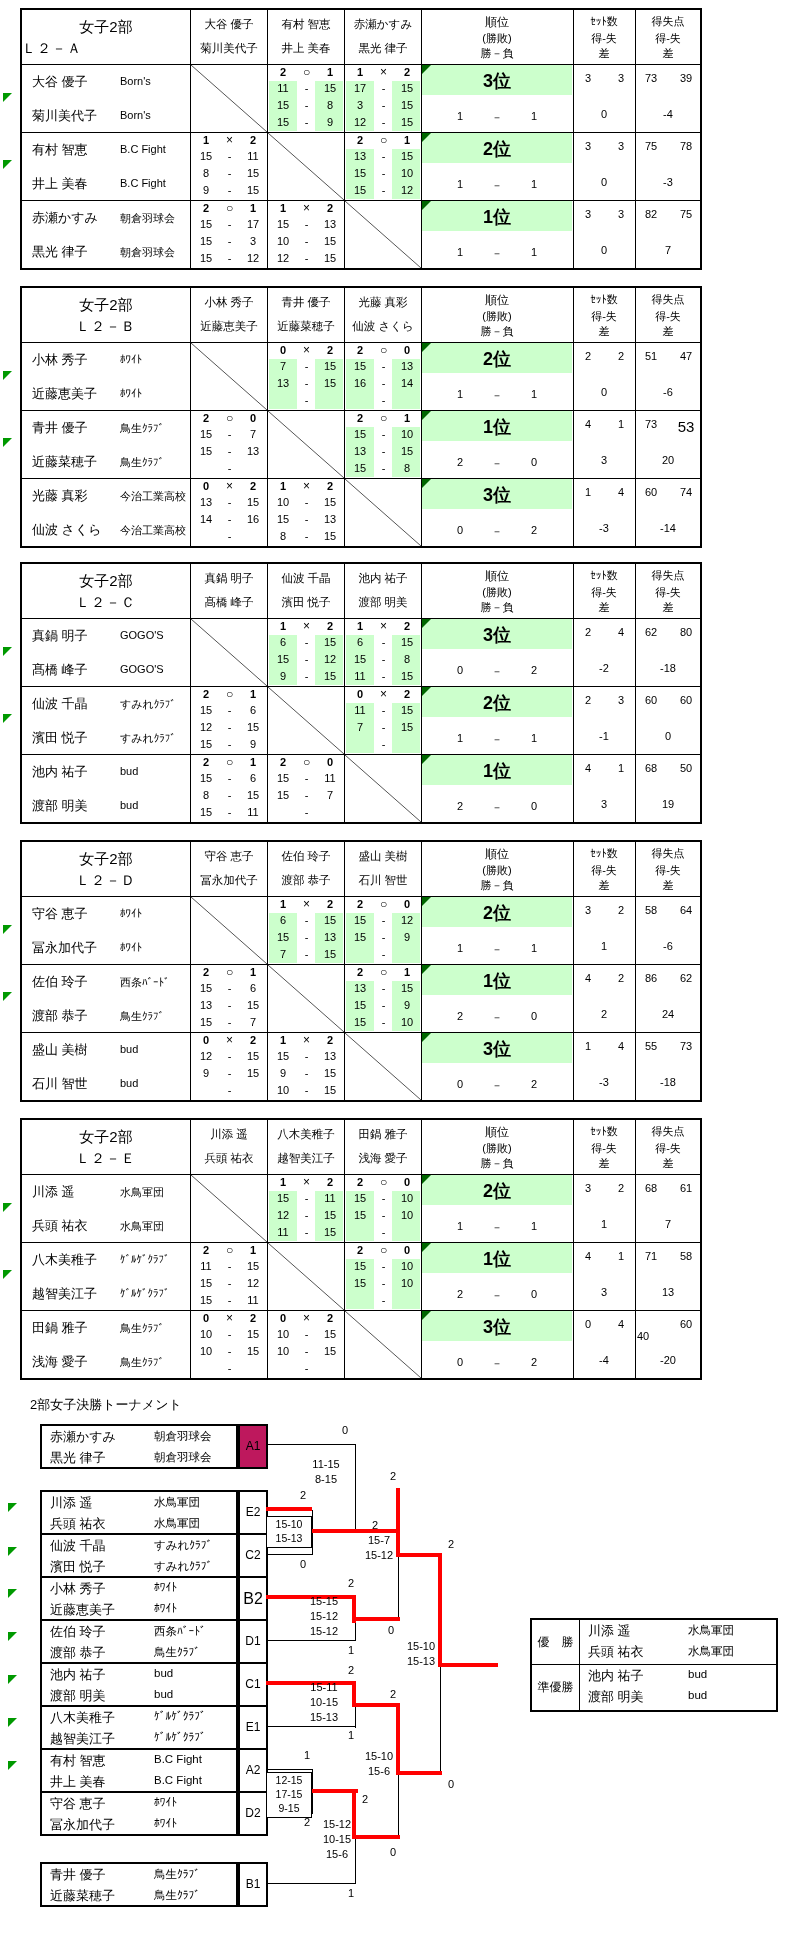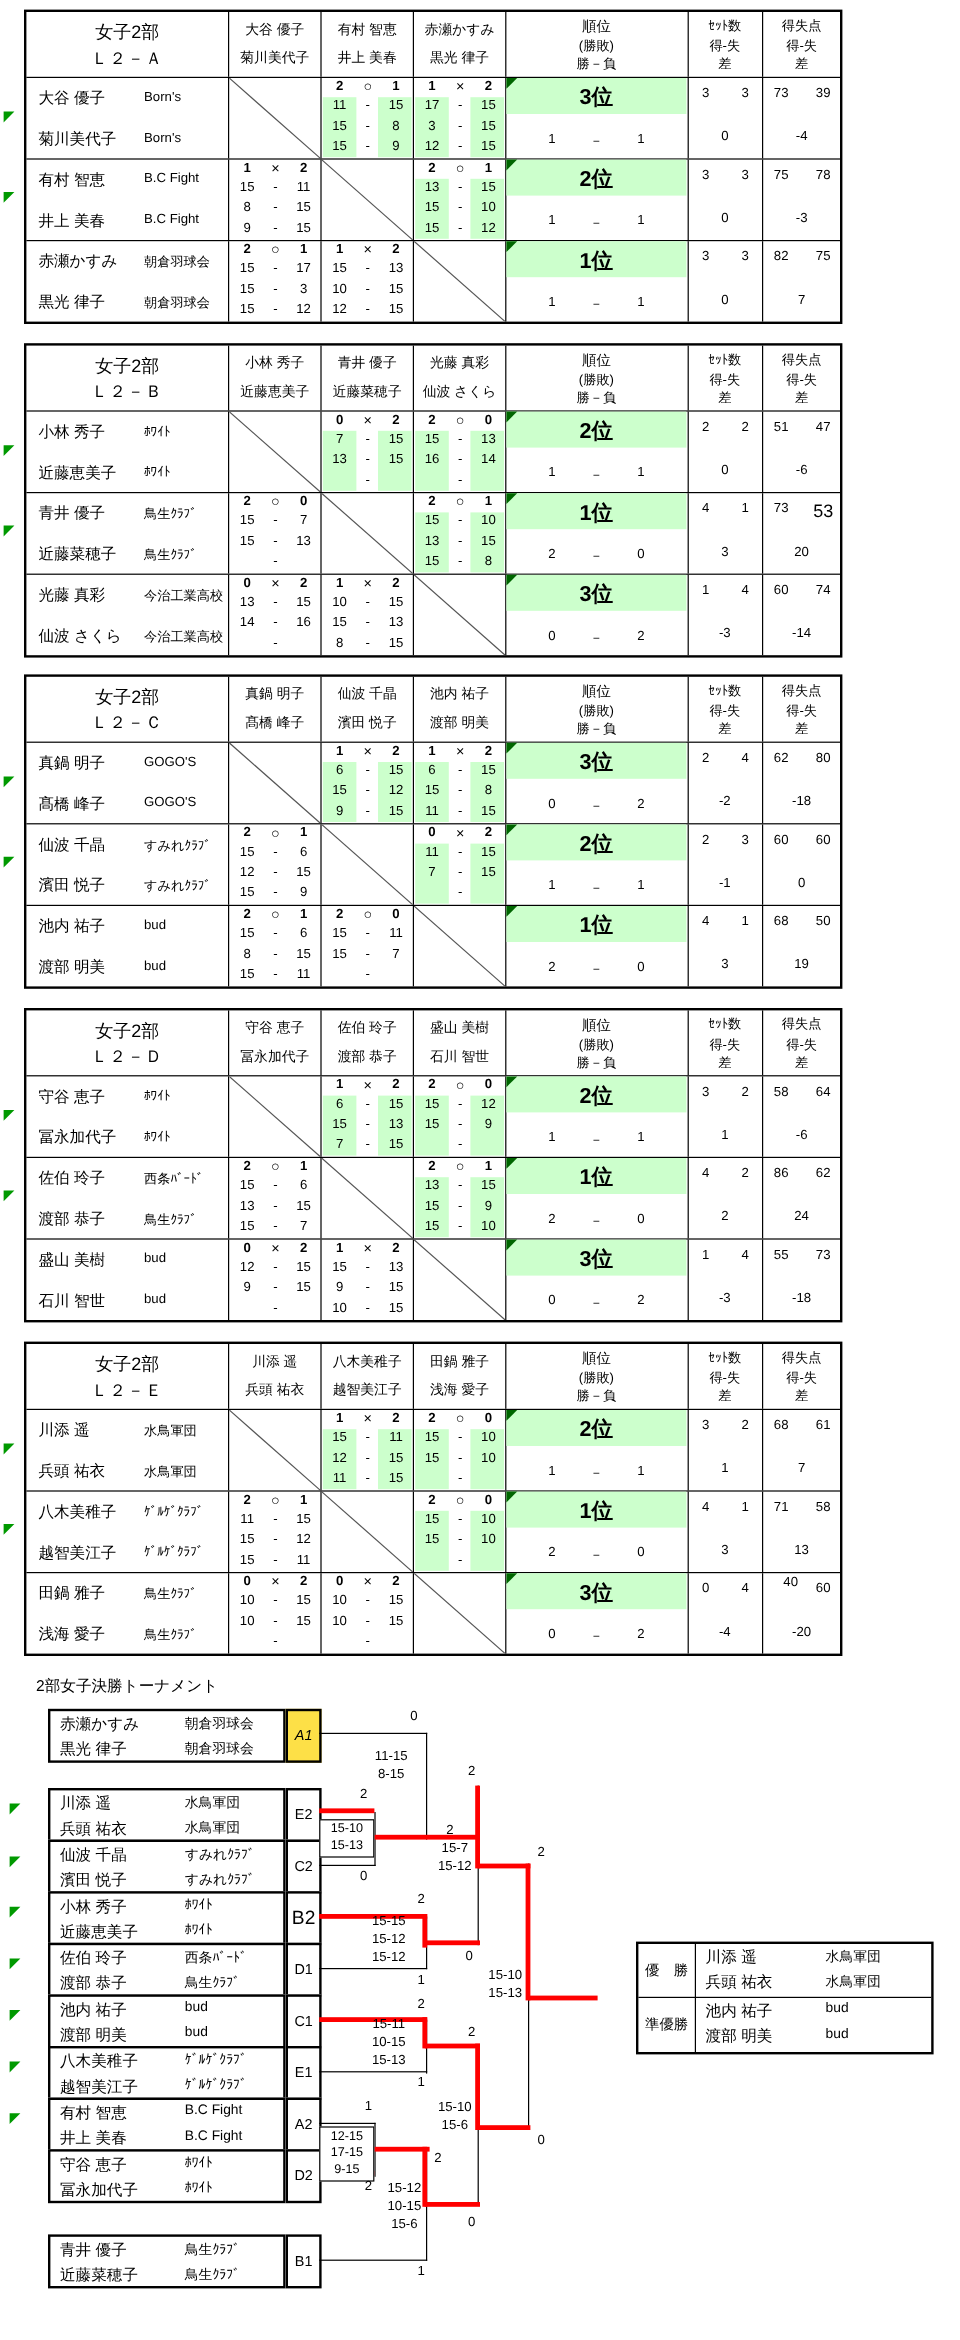--- a/index.html
+++ b/index.html
@@ -10,21 +10,21 @@
 </style>
 </head>
 <body>
 
 <div id="root">
   <div class="abs" style="left:30px;top:1396px;font-size:13px;">2部女子決勝トーナメント</div>
 <div style="position: absolute; left: 20px; top: 8px; width: 682px; height: 262px; border: 2px solid rgb(0, 0, 0); background: rgb(255, 255, 255);">
       <div style="position: absolute; left: 0px; top: 0px; width: 678px; height: 54px;">
         <div style="position: absolute; left: 0px; top: 0px; width: 168px; height: 54px;">
           <div style="position: absolute; left: 0px; top: 8px; width: 168px; height: 18px; text-align: center; font-size: 15px;">女子2部</div>
-          <div style="position: absolute; left: 0px; top: 30px; width: 168px; height: 18px; text-align: center; font-size: 14px; letter-spacing: 1px;">Ｌ２－Ａ</div>
+          <div style="position: absolute; left: 0px; top: 30px; width: 168px; height: 18px; font-size: 14px; letter-spacing: 1px;">Ｌ２－Ａ</div>
         </div>
         <div style="position: absolute; left: 168px; top: 0px; width: 77px; height: 54px; border-left: 1px solid rgb(0, 0, 0);">
           <div style="position: absolute; left: 0px; top: 7px; width: 76px; height: 15px; text-align: center; font-size: 11.5px;">大谷 優子</div>
           <div style="position: absolute; left: 0px; top: 31px; width: 76px; height: 15px; text-align: center; font-size: 11.5px;">菊川美代子</div>
         </div>
         <div style="position: absolute; left: 245px; top: 0px; width: 77px; height: 54px; border-left: 1px solid rgb(0, 0, 0);">
           <div style="position: absolute; left: 0px; top: 7px; width: 76px; height: 15px; text-align: center; font-size: 11.5px;">有村 智恵</div>
           <div style="position: absolute; left: 0px; top: 31px; width: 76px; height: 15px; text-align: center; font-size: 11.5px;">井上 美春</div>
         </div>
         <div style="position: absolute; left: 322px; top: 0px; width: 77px; height: 54px; border-left: 1px solid rgb(0, 0, 0);">
@@ -1090,21 +1090,21 @@
           <div style="position: absolute; left: 28px; top: 45px; width: 20px; height: 14px; text-align: center; font-size: 11px;">0</div>
           <div style="position: absolute; left: 65px; top: 45px; width: 20px; height: 14px; text-align: center; font-size: 11px;">－</div>
           <div style="position: absolute; left: 102px; top: 45px; width: 20px; height: 14px; text-align: center; font-size: 11px;">2</div>
         </div>
         <div style="position: absolute; left: 551px; top: 0px; width: 62px; height: 67px; border-left: 1px solid rgb(0, 0, 0);">
           <div style="position: absolute; left: 2px; top: 7px; width: 24px; height: 14px; text-align: center; font-size: 11px;">0</div>
           <div style="position: absolute; left: 35px; top: 7px; width: 24px; height: 14px; text-align: center; font-size: 11px;">4</div>
           <div style="position: absolute; left: 0px; top: 43px; width: 60px; height: 14px; text-align: center; font-size: 11px;">-4</div>
         </div>
         <div style="position: absolute; left: 613px; top: 0px; width: 67px; height: 67px; border-left: 1px solid rgb(0, 0, 0);">
-          <div style="position: absolute; left: 1px; top: 2px; width: 28px; height: 14px; text-align: right; font-size: 11px;">40</div>
+          <div style="position: absolute; left: 1px; top: 19px; width: 28px; height: 14px; text-align: left; font-size: 11px;">40</div>
           <div style="position: absolute; left: 36px; top: 7px; width: 28px; height: 14px; text-align: center; font-size: 11px;">60</div>
           <div style="position: absolute; left: 0px; top: 43px; width: 64px; height: 14px; text-align: center; font-size: 11px;">-20</div>
         </div>
       </div>
     </div>
     <div style="position: absolute; left: 3px; top: 93px; width: 0px; height: 0px; border-top: 9px solid rgb(0, 153, 0); border-right: 9px solid transparent;"></div>
     <div style="position: absolute; left: 3px; top: 160px; width: 0px; height: 0px; border-top: 9px solid rgb(0, 153, 0); border-right: 9px solid transparent;"></div>
     <div style="position: absolute; left: 3px; top: 371px; width: 0px; height: 0px; border-top: 9px solid rgb(0, 153, 0); border-right: 9px solid transparent;"></div>
     <div style="position: absolute; left: 3px; top: 438px; width: 0px; height: 0px; border-top: 9px solid rgb(0, 153, 0); border-right: 9px solid transparent;"></div>
     <div style="position: absolute; left: 3px; top: 647px; width: 0px; height: 0px; border-top: 9px solid rgb(0, 153, 0); border-right: 9px solid transparent;"></div>
@@ -1119,21 +1119,21 @@
     <div style="position: absolute; left: 8px; top: 1632px; width: 0px; height: 0px; border-top: 9px solid rgb(0, 153, 0); border-right: 9px solid transparent;"></div>
     <div style="position: absolute; left: 8px; top: 1675px; width: 0px; height: 0px; border-top: 9px solid rgb(0, 153, 0); border-right: 9px solid transparent;"></div>
     <div style="position: absolute; left: 8px; top: 1718px; width: 0px; height: 0px; border-top: 9px solid rgb(0, 153, 0); border-right: 9px solid transparent;"></div>
     <div style="position: absolute; left: 8px; top: 1761px; width: 0px; height: 0px; border-top: 9px solid rgb(0, 153, 0); border-right: 9px solid transparent;"></div>
     <div style="position: absolute; left: 40px; top: 1424px; width: 198px; height: 45px; border: 2px solid rgb(0, 0, 0); background: rgb(255, 255, 255);">
       <div style="position: absolute; left: 8px; top: 2px; width: 104px; height: 19px; font-size: 13px; white-space: nowrap;">赤瀬かすみ</div>
       <div style="position: absolute; left: 112px; top: 3px; width: 82px; height: 17px; font-size: 11.5px; white-space: nowrap;">朝倉羽球会</div>
       <div style="position: absolute; left: 8px; top: 23px; width: 104px; height: 19px; font-size: 13px; white-space: nowrap;">黒光 律子</div>
       <div style="position: absolute; left: 112px; top: 24px; width: 82px; height: 17px; font-size: 11.5px; white-space: nowrap;">朝倉羽球会</div>
     </div>
-    <div style="position: absolute; left: 238px; top: 1424px; width: 30px; height: 45px; border: 2px solid rgb(0, 0, 0); background: #fde047; font-style: italic;">
+    <div style="position: absolute; left: 238px; top: 1424px; width: 30px; height: 45px; border: 2px solid rgb(0, 0, 0); background: #be185d;">
       <div style="position: absolute; left: 0px; top: 0px; width: 26px; height: 41px; text-align: center; font-size: 12px; line-height: 41px;">A1</div>
     </div>
     <div style="position: absolute; left: 40px; top: 1490px; width: 198px; height: 45px; border: 2px solid rgb(0, 0, 0); background: rgb(255, 255, 255);">
       <div style="position: absolute; left: 8px; top: 2px; width: 104px; height: 19px; font-size: 13px; white-space: nowrap;">川添  遥</div>
       <div style="position: absolute; left: 112px; top: 3px; width: 82px; height: 17px; font-size: 11.5px; white-space: nowrap;">水鳥軍団</div>
       <div style="position: absolute; left: 8px; top: 23px; width: 104px; height: 19px; font-size: 13px; white-space: nowrap;">兵頭 祐衣</div>
       <div style="position: absolute; left: 112px; top: 24px; width: 82px; height: 17px; font-size: 11.5px; white-space: nowrap;">水鳥軍団</div>
     </div>
     <div style="position: absolute; left: 238px; top: 1490px; width: 30px; height: 45px; border: 2px solid rgb(0, 0, 0); background: rgb(255, 255, 255);">
       <div style="position: absolute; left: 0px; top: 0px; width: 26px; height: 41px; text-align: center; font-size: 12px; line-height: 41px;">E2</div>

